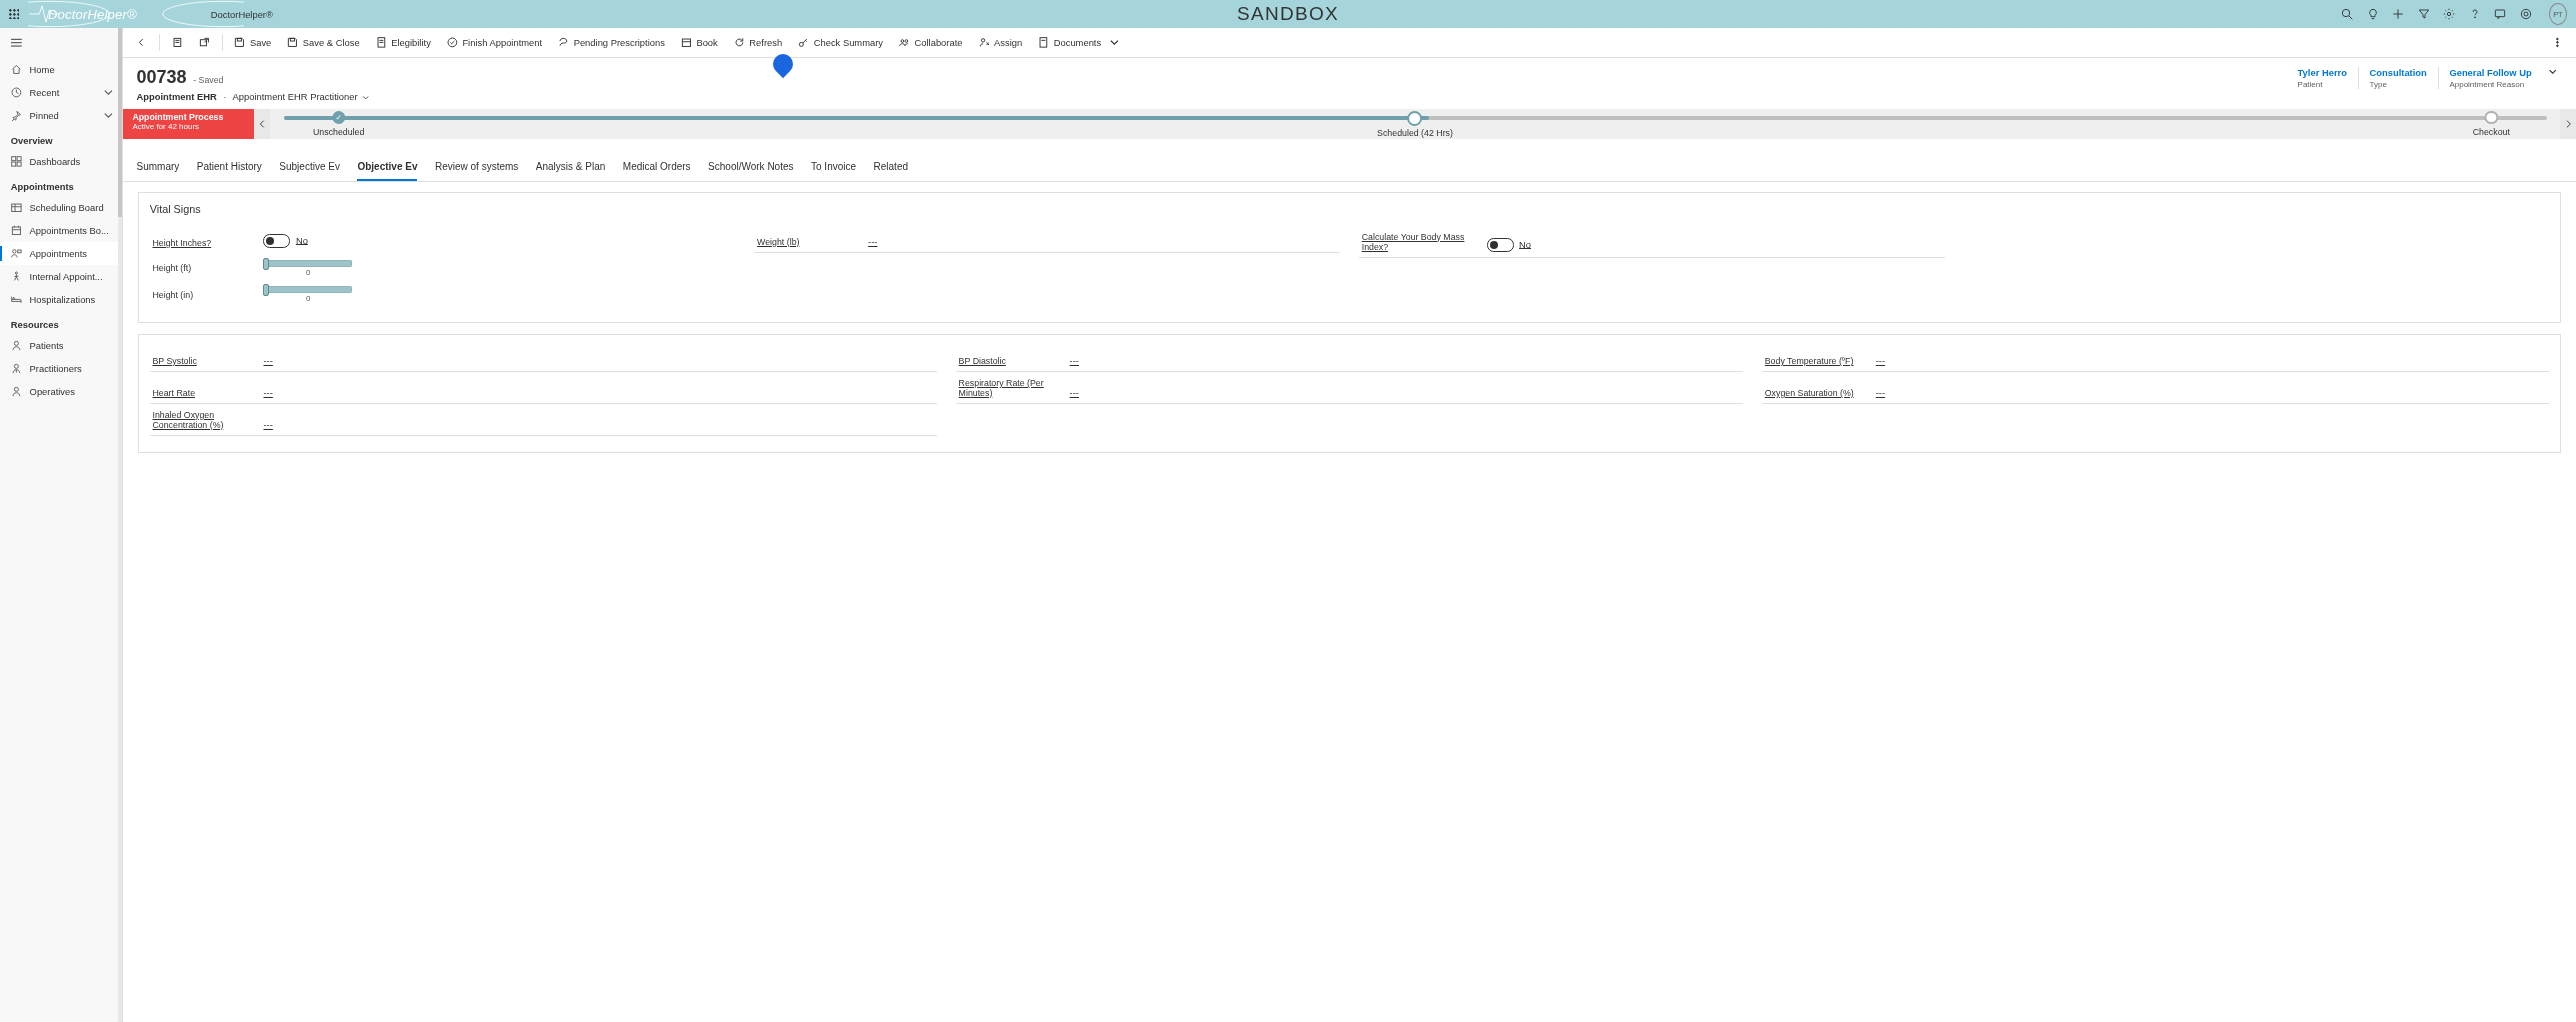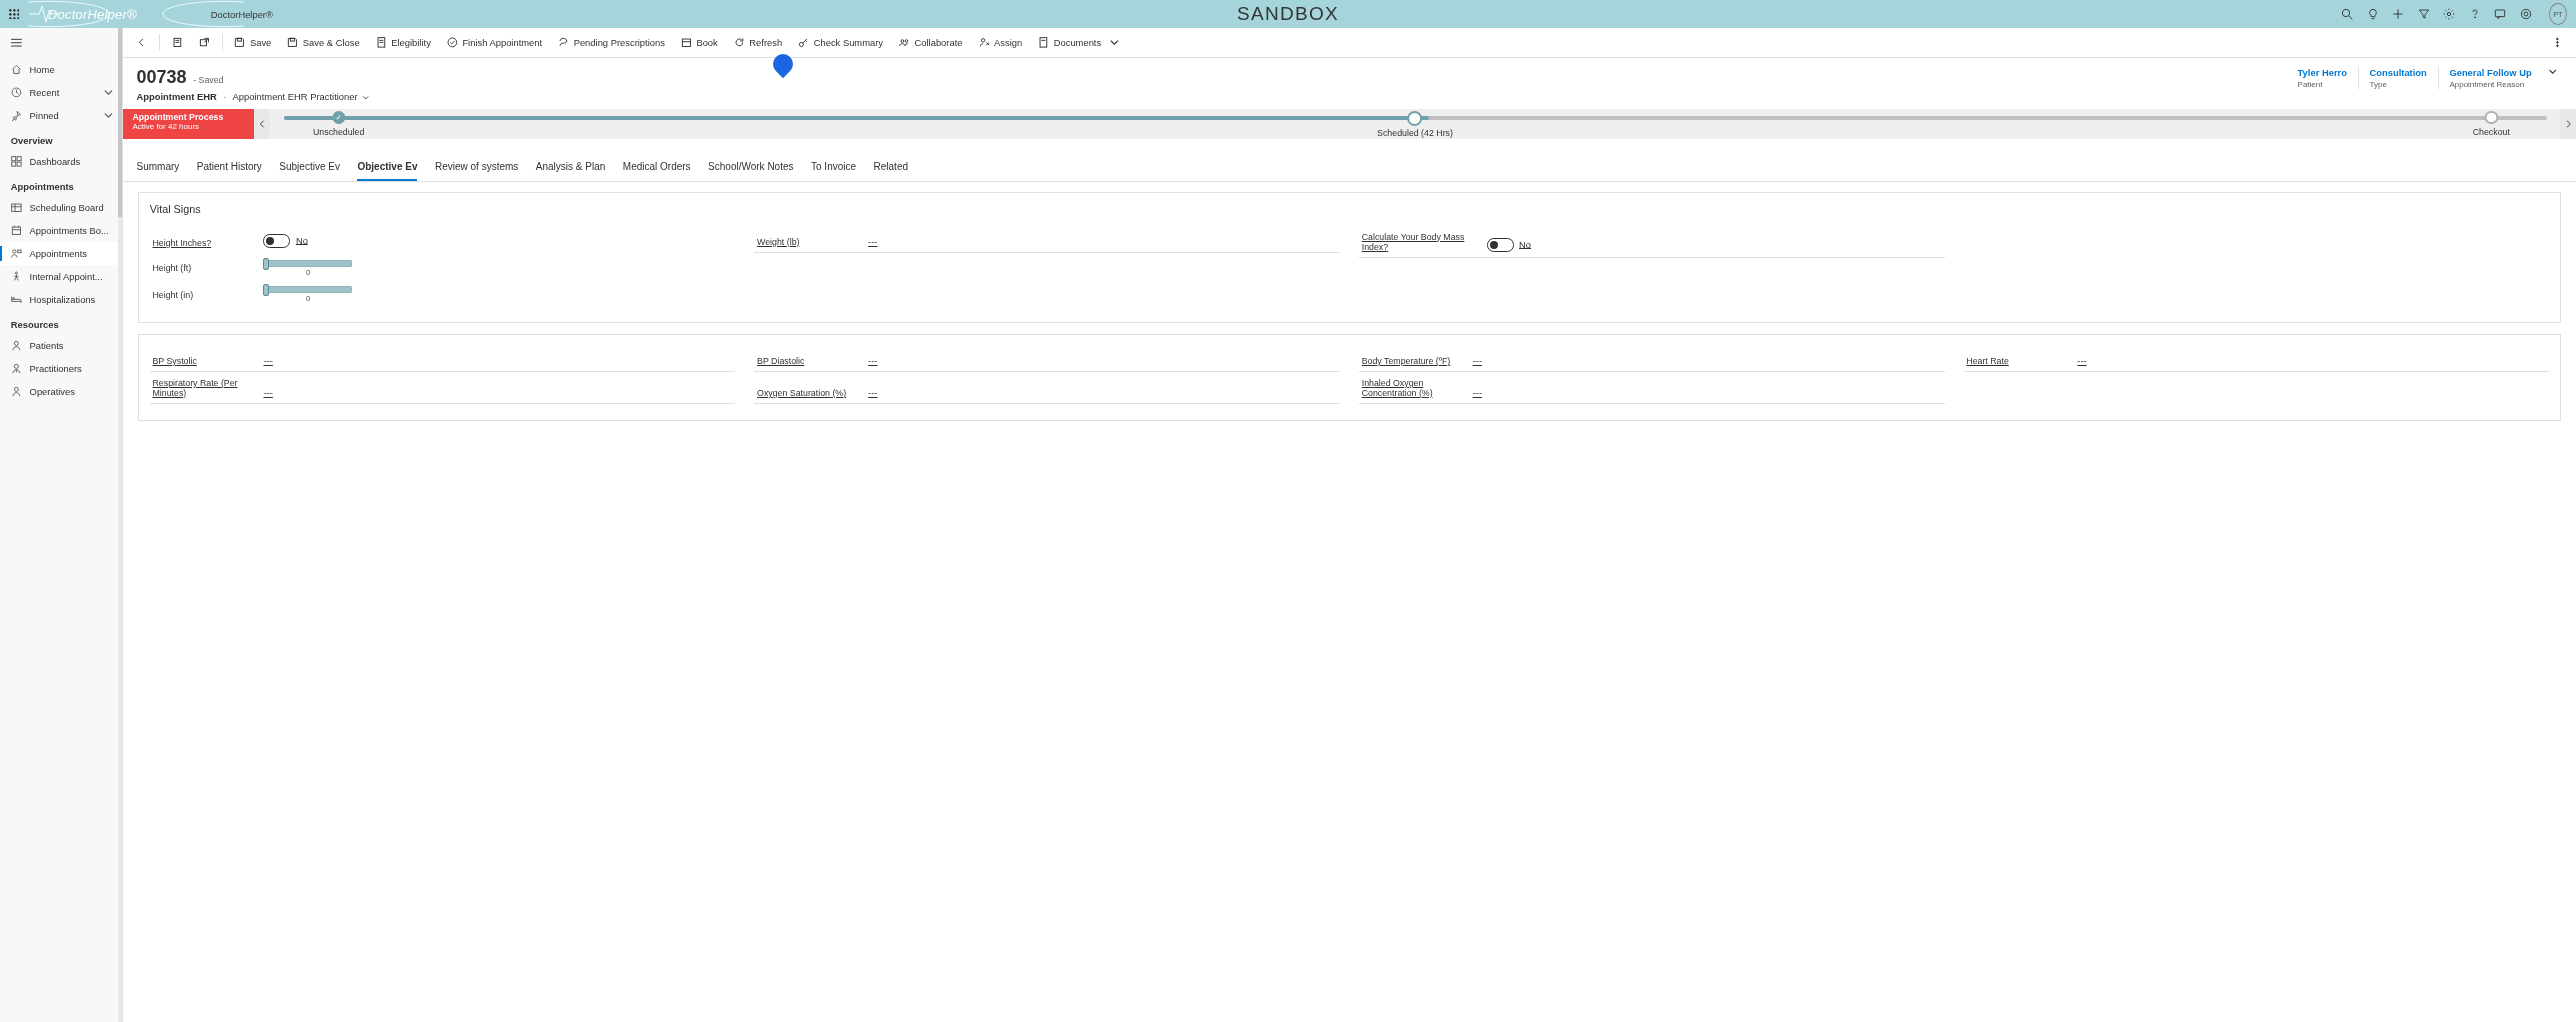--- a/index.html
+++ b/index.html
@@ -73,21 +73,21 @@
 
 
 .tabs { display:flex; gap:17.5px; padding:6.7px 13.5px 0; border-bottom:0.7px solid #e1dfdd; }
 .tab { padding-bottom:6.7px; font-size:10px; cursor:pointer; color:#323130;margin-top:16px; }
 .tab.active { font-weight:600; border-bottom:2px solid #0078d4; }
 
 
 .form-area { padding:9.4px 15px; }
 .panel { border:0.7px solid #e1dfdd; padding:10.8px 10.8px 16px; margin-bottom:10.8px; }
 .panel-title { font-size:10.8px; margin-bottom:10.8px; }
-.grid4 { display:grid; grid-template-columns:repeat(4,1fr); column-gap:19px; row-gap:0; }
+.grid4 { display:grid; grid-template-columns:repeat(3,1fr); column-gap:19px; row-gap:0; }
 .fld { display:flex; align-items:flex-end; border-bottom:0.7px solid #e1dfdd; padding:5.4px 2.7px; min-height:27px; gap:10px;text-decoration:underline; }
 .fld .lbl { width:101px; font-size:8.8px; color:#323130; }
 .fld .val { flex:1; font-size:9.4px; color:#323130; }
 .slider-fld { display:flex; align-items:center; gap:10.8px; margin-top:4px; padding:2.7px; }
 .slider-fld .lbl { width:101px; font-size:8.8px; }
 .slider-wrap { flex:1; max-width:88px; }
 .slider-track { height:6.7px; background:#9ec3c9; border-radius:1.3px; position:relative; border:0.7px solid #8fb5bb; }
 .slider-thumb { position:absolute; left:-2.7px; top:-2.7px; width:6.7px; height:12px; background:#9ec3c9; border:0.7px solid #5a8a92; border-radius:2px; }
 .slider-val { text-align:center; font-size:8px; color:#555; margin-top:1.3px; }
 

